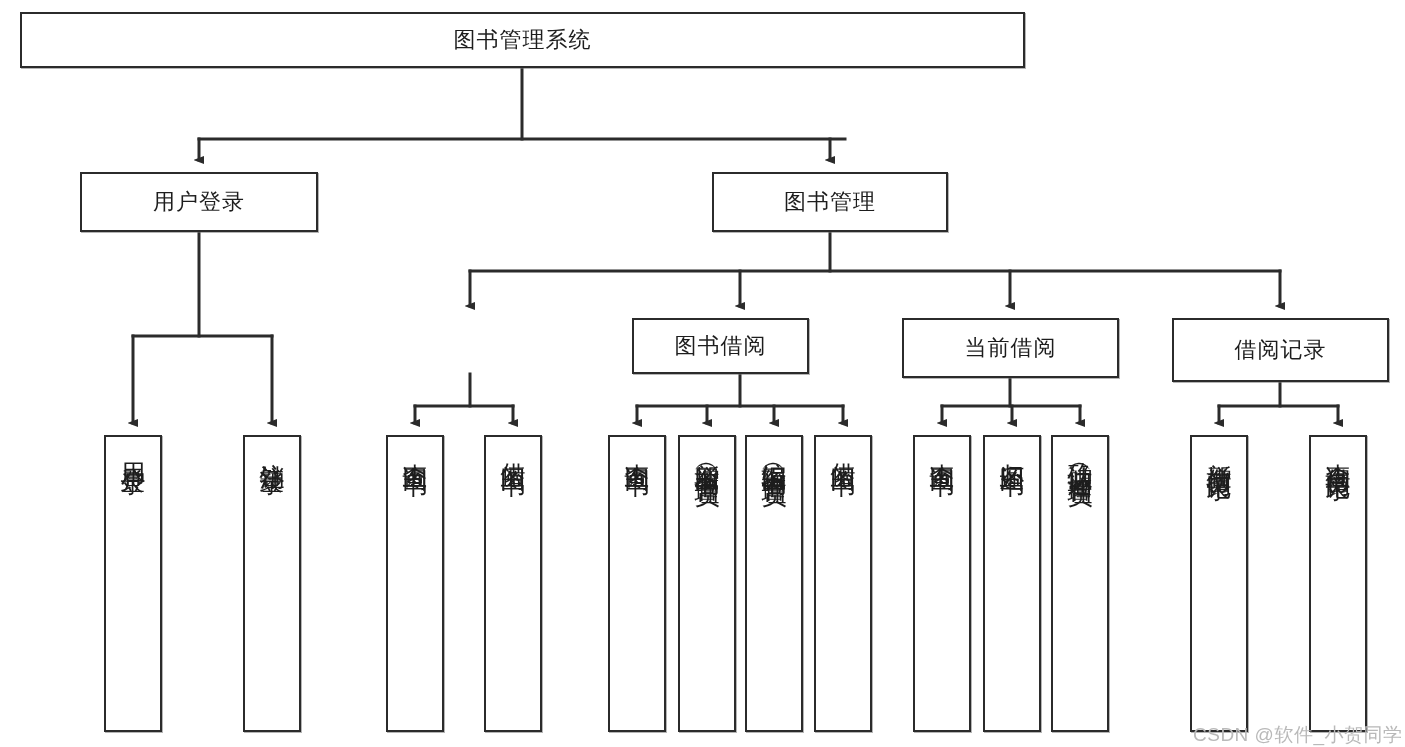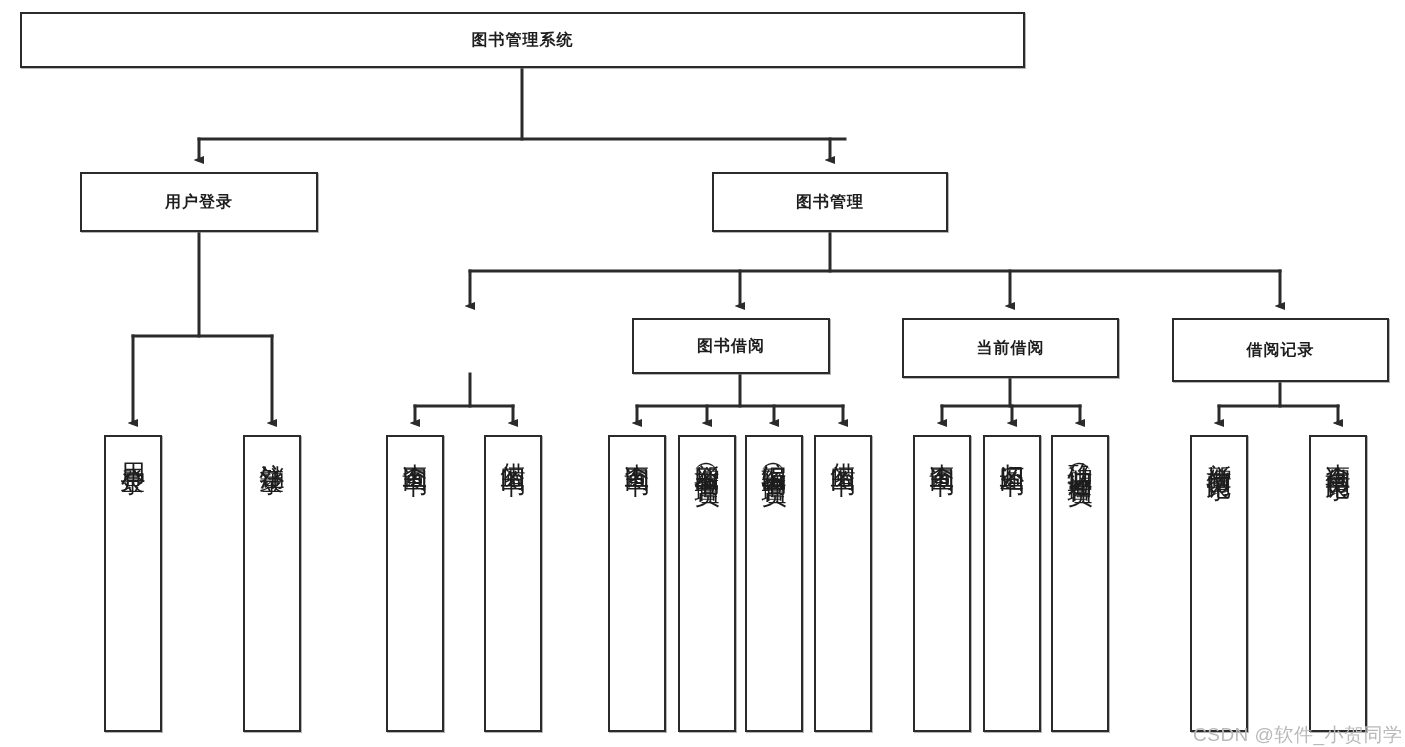--- a/index.html
+++ b/index.html
@@ -36,23 +36,22 @@
     color: #1d1d1d;
     box-shadow: 1px 1px 0 rgba(120,120,120,0.55);
   }
   .node .label {
     display: block;
     text-align: center;
     line-height: 1.18;
     white-space: pre;
   }
   .node.horizontal .label {
-    font-size: 16px;
+    font-size: 22px;
     letter-spacing: 1px;
-    font-weight: bold;
   }
   .node.vertical {
     align-items: flex-start;
     padding-top: 6px;
   }
   .node.vertical .label {
     writing-mode: vertical-rl;
     text-orientation: upright;
     font-size: 25px;
     letter-spacing: 3px;
@@ -126,21 +125,21 @@
     <span class="label">图书管理系统</span>
   </div>
 
   <div class="node horizontal" id="node-l2-0" style="left: 80px; top: 172px; width: 238px; height: 60px;">
     <span class="label">用户登录</span>
   </div>
   <div class="node horizontal" id="node-l2-1" style="left: 712px; top: 172px; width: 236px; height: 60px; align-items: center;">
     <span class="label">图书管理</span>
   </div>
 
-  <div class="node horizontal" id="node-l3-1" style="left: 632px; top: 318px; width: 198px; height: 56px;">
+  <div class="node horizontal" id="node-l3-1" style="left: 632px; top: 318px; width: 177px; height: 56px;">
     <span class="label">图书借阅</span>
   </div>
   <div class="node horizontal" id="node-l3-2" style="left: 902px; top: 318px; width: 217px; height: 60px;">
     <span class="label">当前借阅</span>
   </div>
   <div class="node horizontal" id="node-l3-3" style="left: 1172px; top: 318px; width: 217px; height: 64px;">
     <span class="label">借阅记录</span>
   </div>
 
   <div class="node vertical" id="node-leaf-0" style="left: 104px; top: 435px; width: 58px; height: 297px;">

